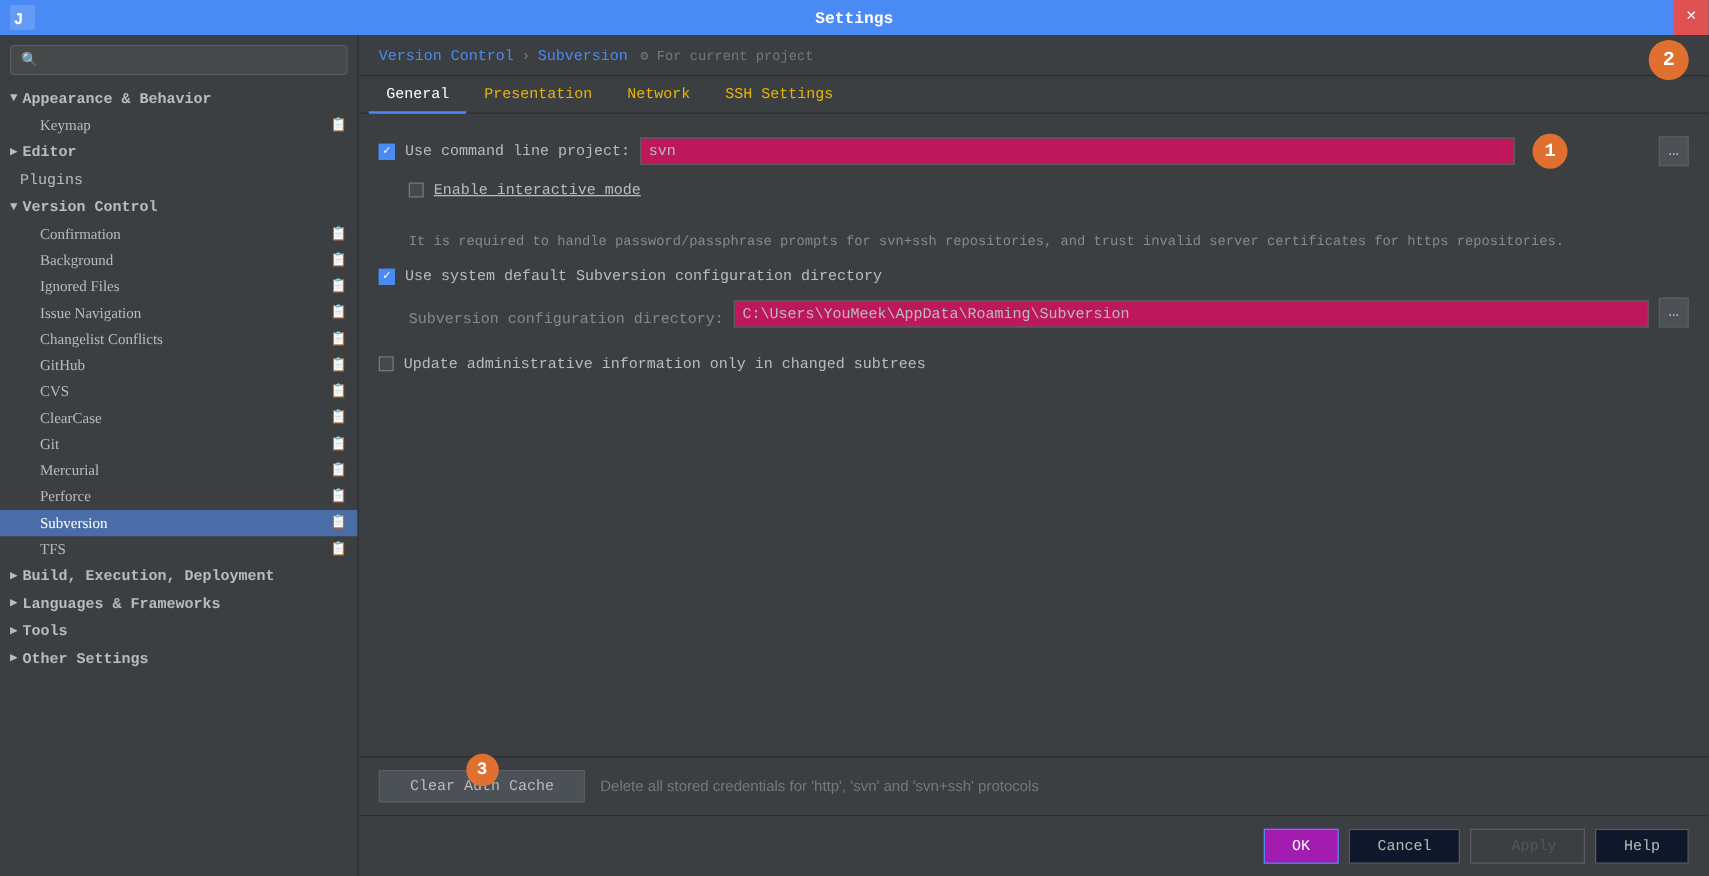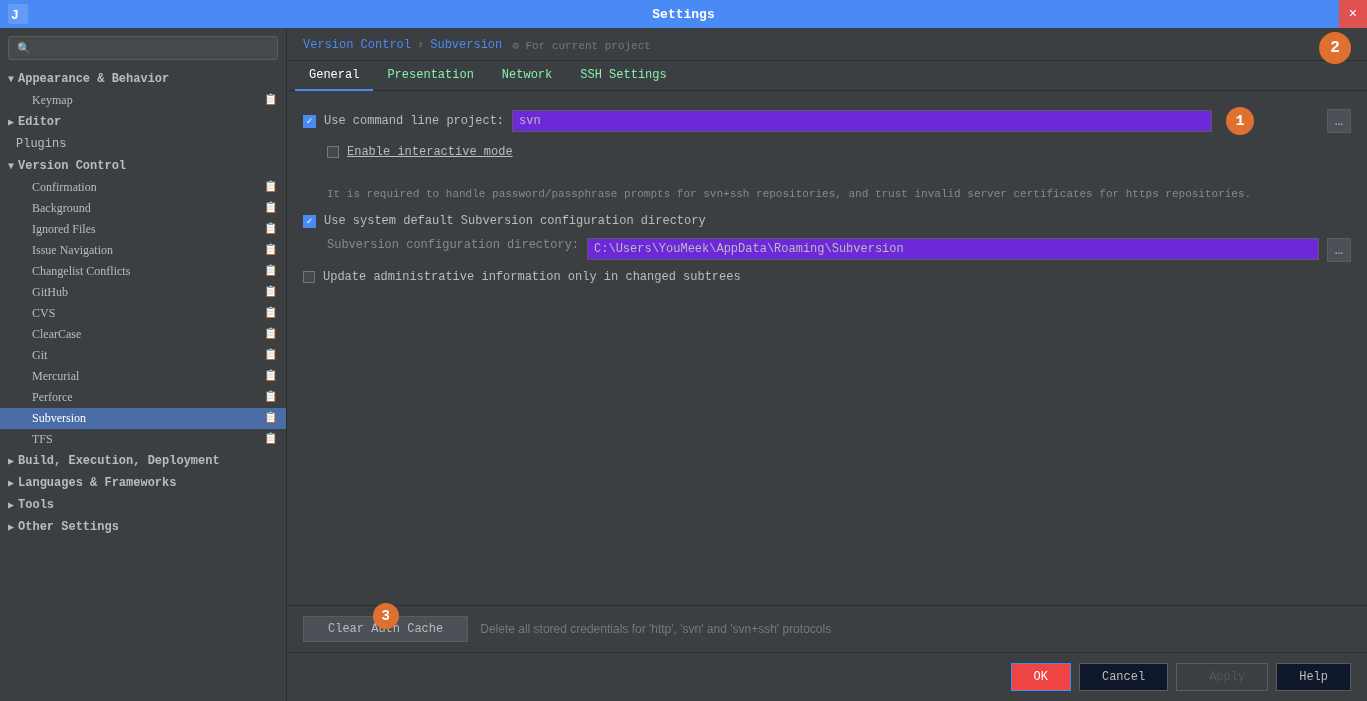--- a/index.html
+++ b/index.html
@@ -185,21 +185,21 @@
     .tabs-bar {
       display: flex;
       border-bottom: 1px solid #2d2d2d;
       background: #3c3f41;
       padding: 0 8px;
     }
     .tab {
       padding: 7px 14px;
       cursor: pointer;
       font-size: 12px;
-      color: #86efac;
+      color: #eab308;
       border-bottom: 2px solid transparent;
       margin-bottom: -1px;
     }
     .tab.active {
       color: #ffffff;
       border-bottom: 2px solid #4a8af4;
     }
 
     
     .panel-body {
@@ -238,21 +238,21 @@
     .checkbox.small {
       width: 12px;
       height: 12px;
     }
     .option-label {
       color: #bbbbbb;
       font-size: 12px;
       font-family: 'Courier New', monospace;
     }
     .text-input {
-      background: #6d28d9;
+      background: #be185d;
       border: 1px solid #5a5d5e;
       color: #bbbbbb;
       font-size: 12px;
       font-family: 'Courier New', monospace;
       padding: 3px 6px;
       outline: none;
       flex: 1;
     }
     .dots-btn {
       width: 24px;
@@ -285,23 +285,23 @@
       color: #888;
       font-size: 11px;
       font-family: 'Courier New', monospace;
       margin-left: 24px;
       margin-bottom: 12px;
       line-height: 1.5;
     }
 
     .input-row {
       display: flex;
-      align-items: flex-start;
+      align-items: flex-end;
       gap: 8px;
-      margin-bottom: 8px;
+      margin-bottom: 22px;
       margin-left: 24px;
     }
     .input-label {
       color: #888;
       font-family: 'Courier New', monospace;
       font-size: 12px;
       white-space: nowrap;
     }
 
     .indent {
@@ -362,21 +362,21 @@
     .footer-btn {
       padding: 6px 22px;
       font-size: 12px;
       font-family: 'Courier New', monospace;
       cursor: pointer;
       border: 1px solid #5a5d5e;
       background: #0f172a;
       color: #bbbbbb;
     }
     .footer-btn.primary {
-      background: #ef4444;
+      background: #a21caf;
       border-color: #4a8af4;
       color: #ffffff;
     }
     .footer-btn.disabled {
       color: #555;
       background: #3c3f41;
       cursor: default;
       padding-left: 32px;
     }
   </style>

